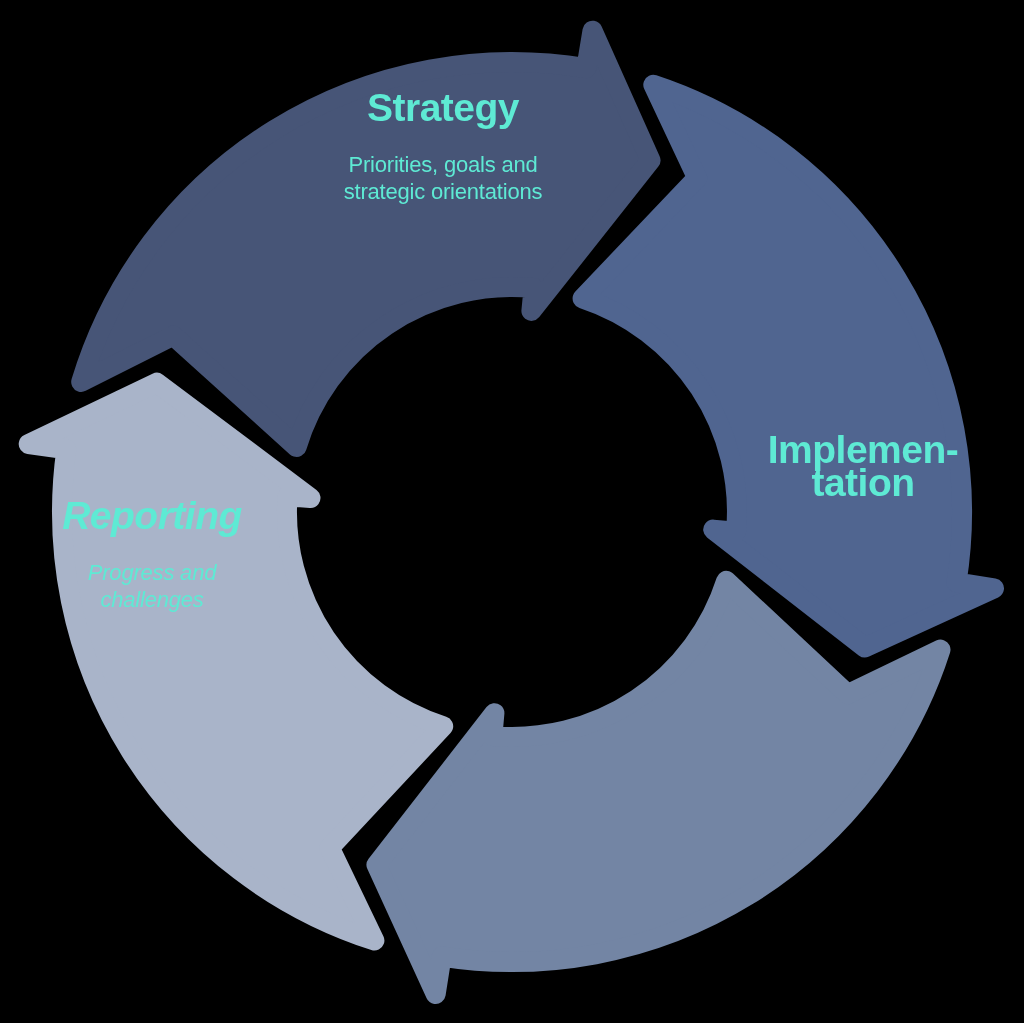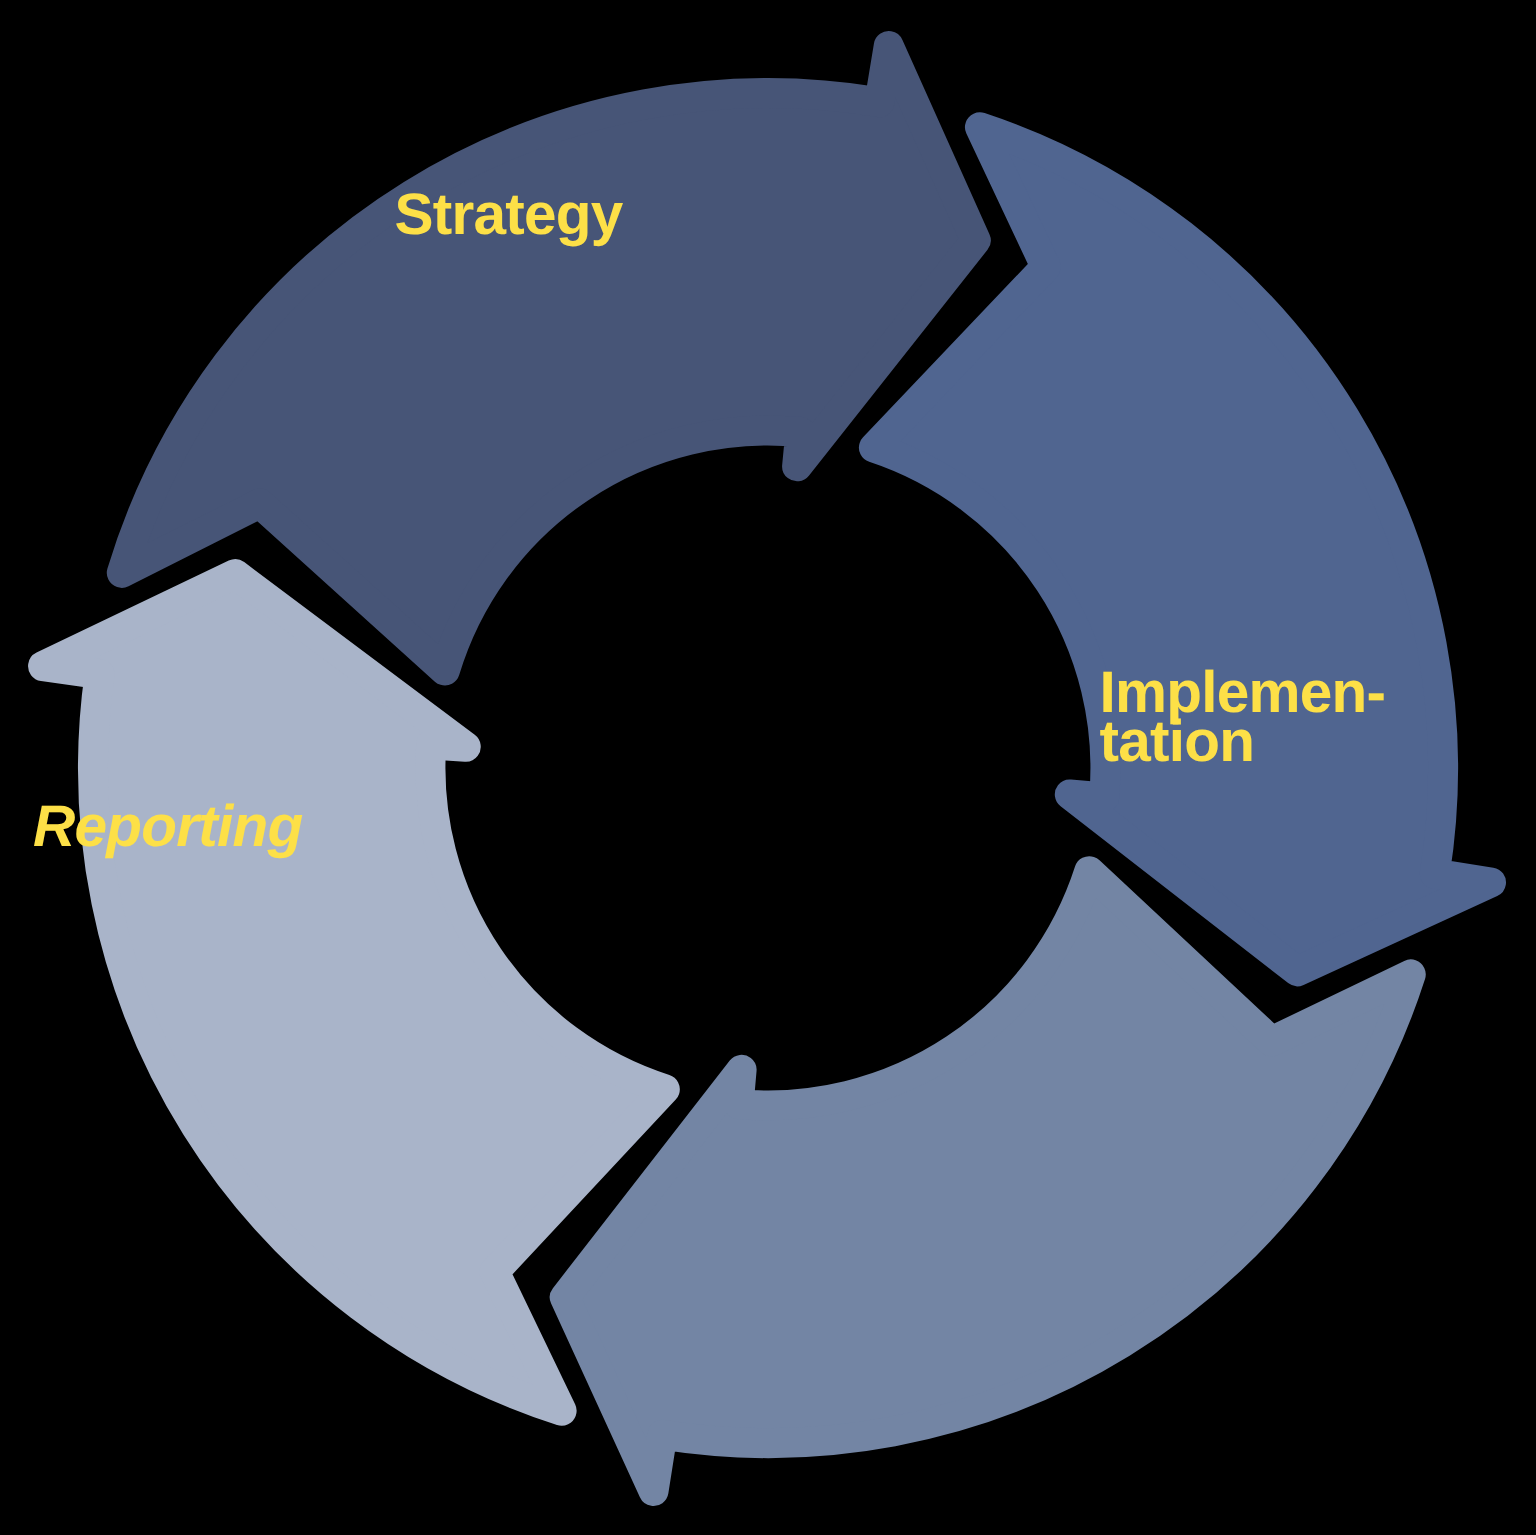--- a/index.html
+++ b/index.html
@@ -17,64 +17,69 @@
     height: 1023px;
   }
   svg.cycle {
     position: absolute;
     left: 0;
     top: 0;
   }
   .seg-label {
     position: absolute;
     transform: translate(-50%, -50%);
-    color: #fde047;
+    text-align: center;
+    color: #5eead4;
     white-space: pre-line;
     pointer-events: none;
   }
   .seg-title {
     font-size: 39px;
     font-weight: bold;
     line-height: 33px;
     letter-spacing: -0.5px;
     margin-bottom: 9px;
     white-space: pre-line;
   }
   .seg-subtitle {
     font-size: 22px;
     font-weight: normal;
     line-height: 27px;
     letter-spacing: -0.2px;
     white-space: pre-line;
   }
   
   .label-strategy       { left: 443px; top: 148px; width: 360px; }
-  .label-implementation { left: 863px; top: 483px; width: 260px; }
+  .label-implementation { left: 863px; top: 470px; width: 260px; }
   .label-monitoring     { left: 563px; top: 856px; width: 420px; }
   .label-reporting      { left: 152px; top: 556px; width: 260px; font-style: italic; }
 </style>
 </head>
 <body>
 
 <div class="stage">
 
   <svg class="cycle" width="1024" height="1023" viewBox="0 0 1024 1023">
     <path id="arrow-0" stroke-width="20" stroke-linejoin="round" stroke-linecap="round" fill="#475577" d="M 81.2 381.9 A 450 450 0 0 1 586.3 68.2 L 592.5 30.7 L 650.5 160.3 L 531.4 310.9 L 533.6 288.0 A 225 225 0 0 0 296.6 447.0 L 173.2 335.6 Z" stroke="#475577"></path>
     <path id="arrow-1" stroke-width="20" stroke-linejoin="round" stroke-linecap="round" fill="#506590" d="M 653.3 84.8 A 450 450 0 0 1 956.5 582.4 L 994.0 588.3 L 864.9 647.5 L 713.2 529.6 L 736.1 531.6 A 225 225 0 0 0 582.6 298.4 L 697.2 177.9 Z" stroke="#506590"></path>
     <path id="arrow-2" stroke-width="20" stroke-linejoin="round" stroke-linecap="round" fill="#7385A4" d="M 940.5 649.6 A 450 450 0 0 1 441.6 956.5 L 435.7 994.0 L 376.5 864.9 L 494.4 713.2 L 492.4 736.1 A 225 225 0 0 0 726.2 580.8 L 847.7 694.3 Z" stroke="#7385A4"></path>
     <path id="arrow-3" stroke-width="20" stroke-linejoin="round" stroke-linecap="round" fill="#A9B4C9" d="M 374.4 940.5 A 450 450 0 0 1 66.4 449.4 L 28.7 444.1 L 156.8 382.7 L 310.5 497.9 L 287.5 496.3 A 225 225 0 0 0 443.2 726.2 L 329.7 847.7 Z" stroke="#A9B4C9"></path>
   </svg>
 
   <div class="seg-label label-strategy">
     <div class="seg-title">Strategy</div>
+    <div class="seg-subtitle">Priorities, goals and
+strategic orientations</div>
   </div>
 
   <div class="seg-label label-implementation">
     <div class="seg-title">Implemen-
 tation</div>
   </div>
 
 
   <div class="seg-label label-reporting">
     <div class="seg-title">Reporting</div>
+    <div class="seg-subtitle">Progress and
+challenges</div>
   </div>
 
 </div>
 
 </body></html>

